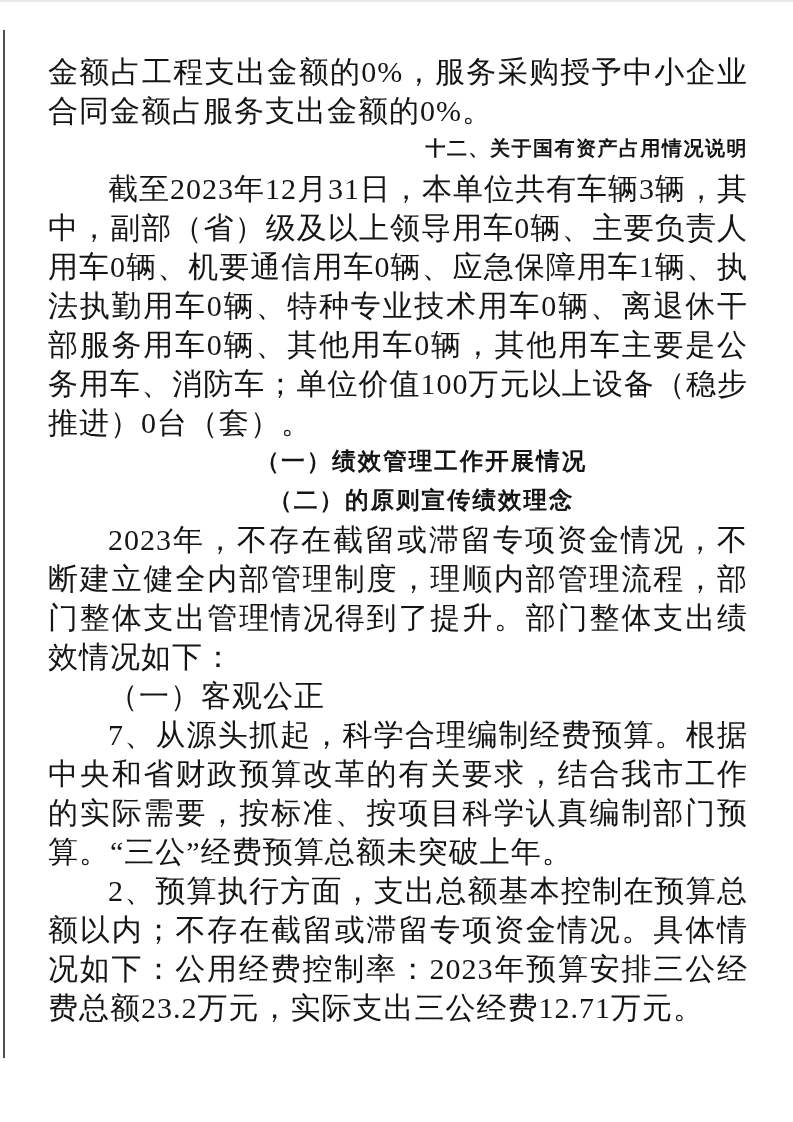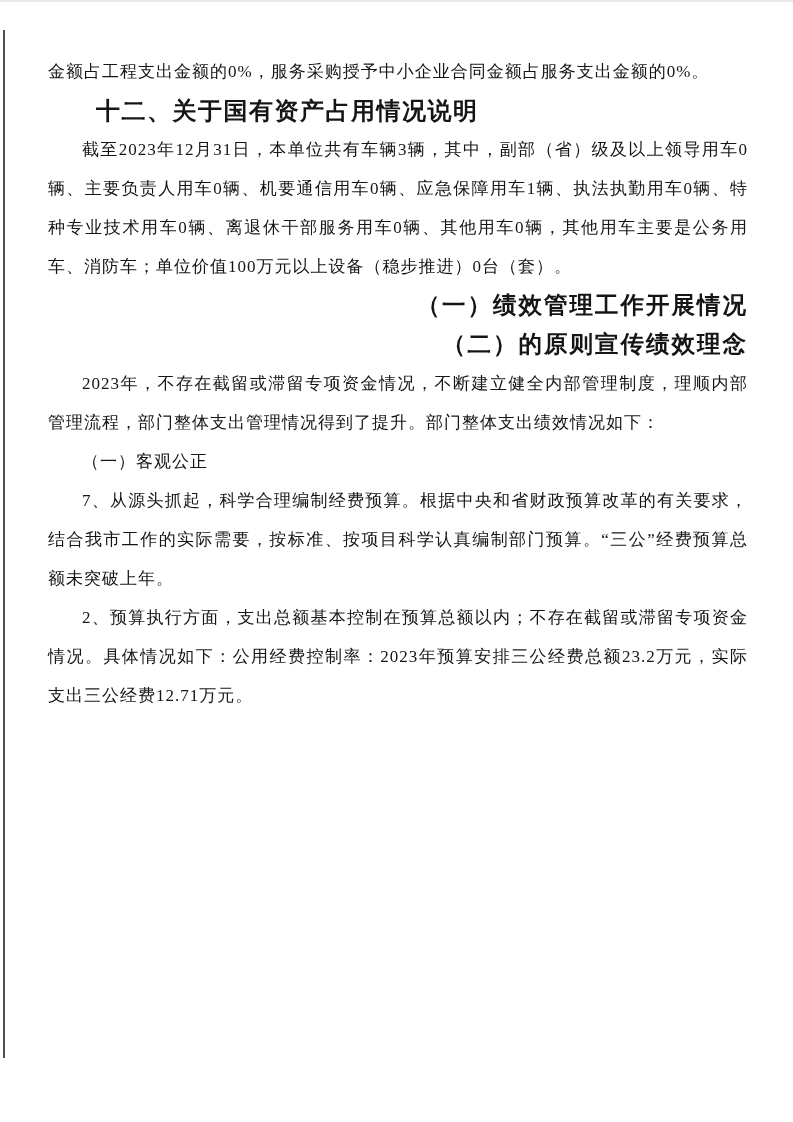--- a/index.html
+++ b/index.html
@@ -28,40 +28,40 @@
     background: #4f4f4f;
   }
   .content {
     position: absolute;
     left: 48px;
     top: 52px;
     width: 700px;
   }
   .content p {
     margin: 0;
-    font-size: 17px;
+    font-size: 30px;
     line-height: 39px;
     text-align: justify;
     text-indent: 2em;
     letter-spacing: 1px;
   }
   
   .content p.body-continuation { text-indent: 0; }
   
   .content p.heading-hei {
-    font-family: Liberation Sans, sans-serif;
+    font-family: Liberation Mono, monospace;
     font-weight: bold;
-    text-align: left;
-    font-size: 24px;
+    text-align: right;
+    font-size: 20px;
     letter-spacing: 1.5px;
   }
   
   .content p.heading-kai {
     font-weight: bold;
-    text-align: right;
+    text-align: center;
     font-size: 23.5px;
     letter-spacing: 2px;
   }
 </style>
 </head>
 <body>
 
 <div class="page">
   <div class="top-edge"></div>
   <div class="scan-line"></div>

